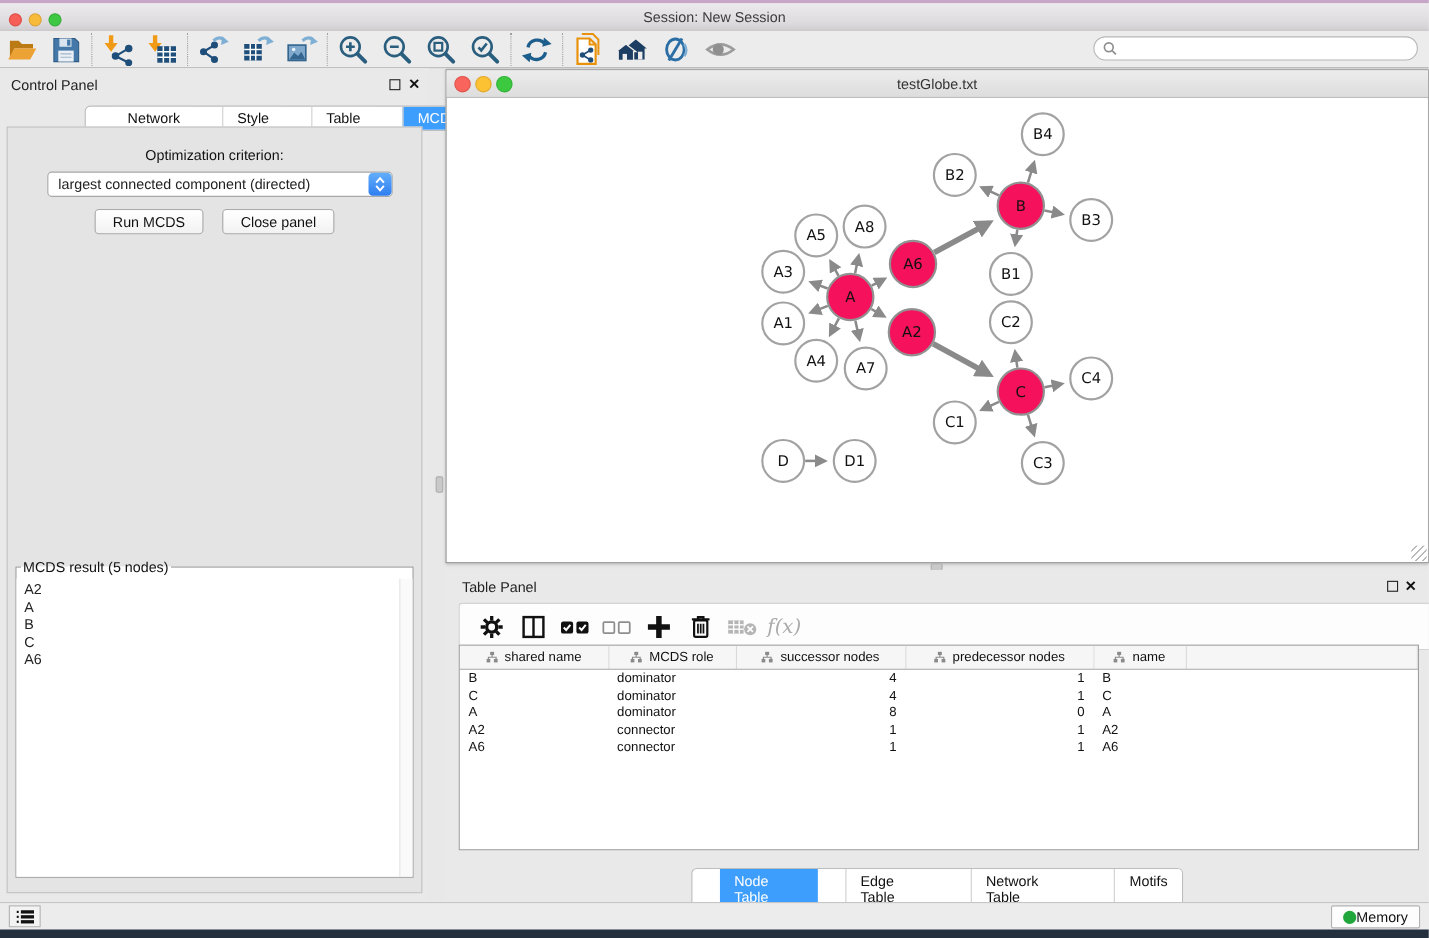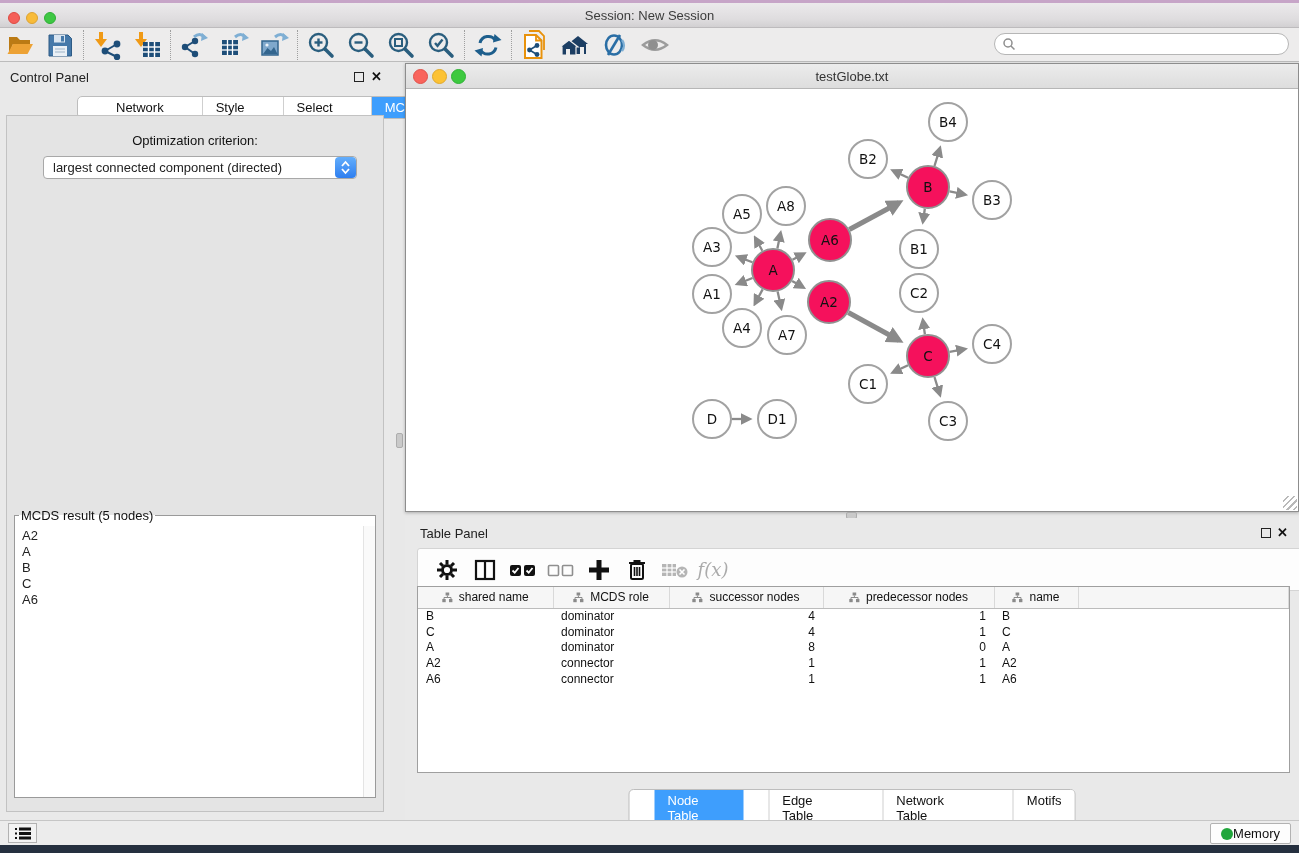--- a/index.html
+++ b/index.html
@@ -296,33 +296,37 @@
 
   <div class="control-panel">
     <div class="panel-head">
       <span class="ph-title">Control Panel</span>
       <span class="ph-float"></span>
       <span class="ph-close">✕</span>
     </div>
     <div class="tabgroup cp-tabs">
       <div class="tab">Network</div>
       <div class="tab">Style</div>
-      <div class="tab">Select</div>
+      <div class="tab">Table</div>
       <div class="tab selected">MCDS</div>
     </div>
     <div class="cp-box">
       <div class="cp-optlabel">Optimization criterion:</div>
       <div class="cp-select">
         <span class="sel-text">largest connected component (directed)</span>
         <span class="sel-stepper">
           <svg width="11" height="15" viewBox="0 0 11 15">
               <path d="M2 6 L5.5 2 L9 6" fill="none" stroke="#fff" stroke-width="1.8"></path>
               <path d="M2 9 L5.5 13 L9 9" fill="none" stroke="#fff" stroke-width="1.8"></path>
             </svg>
         </span>
+      </div>
+      <div class="cp-buttons">
+        <span class="mac-btn">Run MCDS</span>
+        <span class="mac-btn">Close panel</span>
       </div>
       <div class="result-group">
         <fieldset>
           <legend>MCDS result (5 nodes)</legend>
         </fieldset>
         <div class="result-list">
             <div>A2</div>
             <div>A</div>
             <div>B</div>
             <div>C</div>

